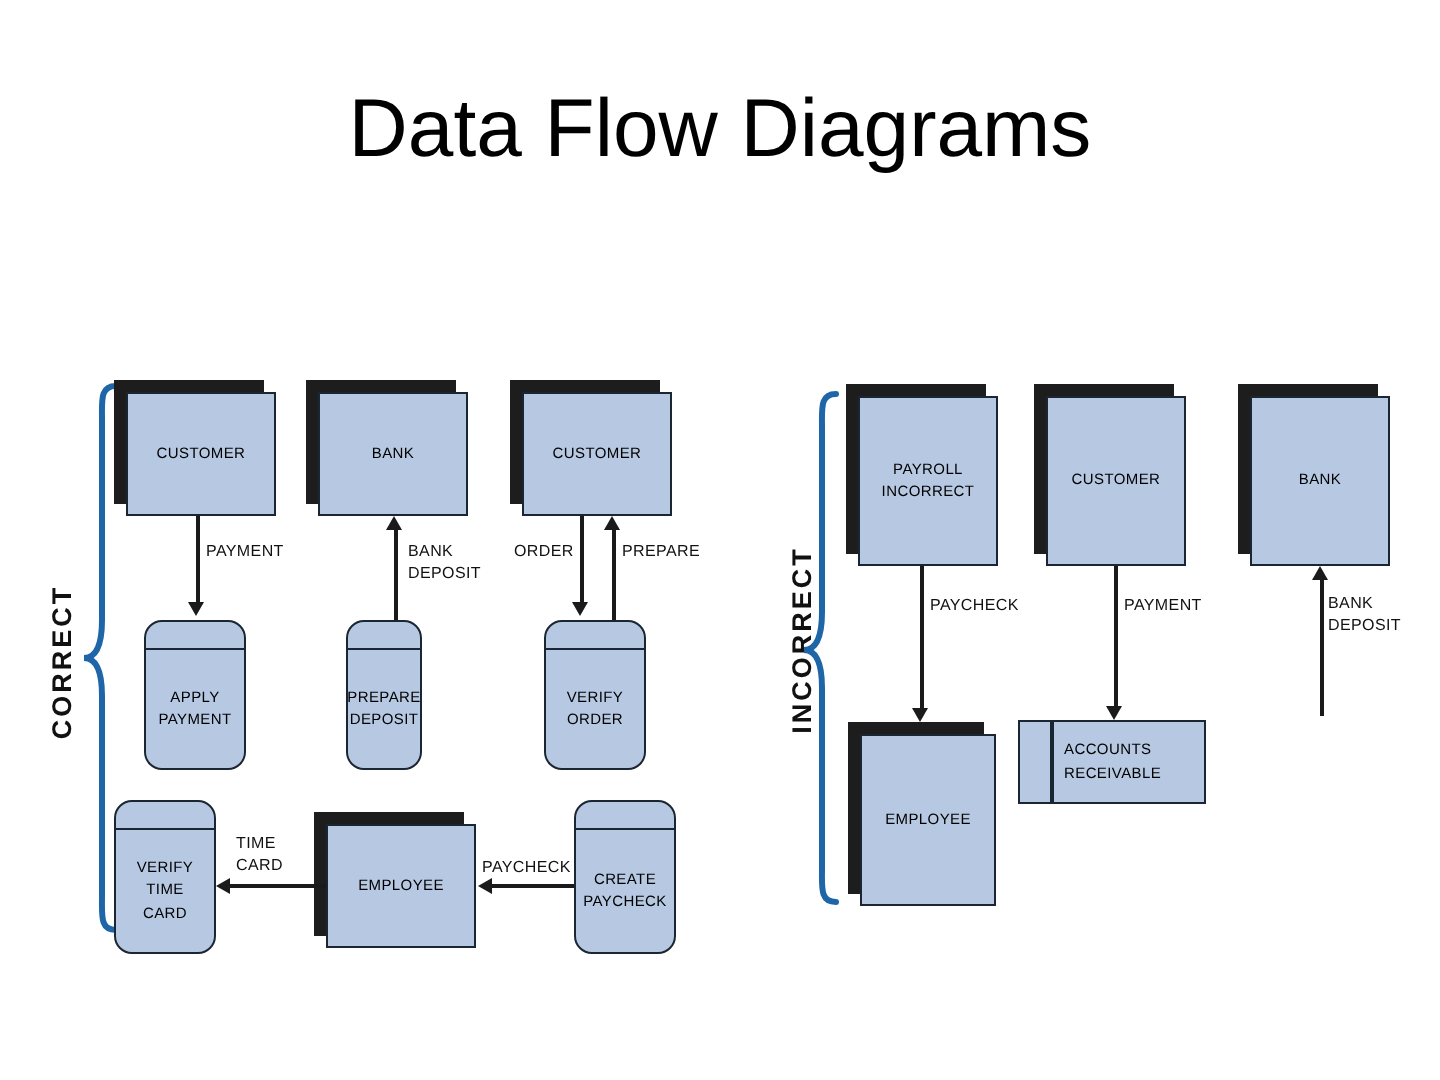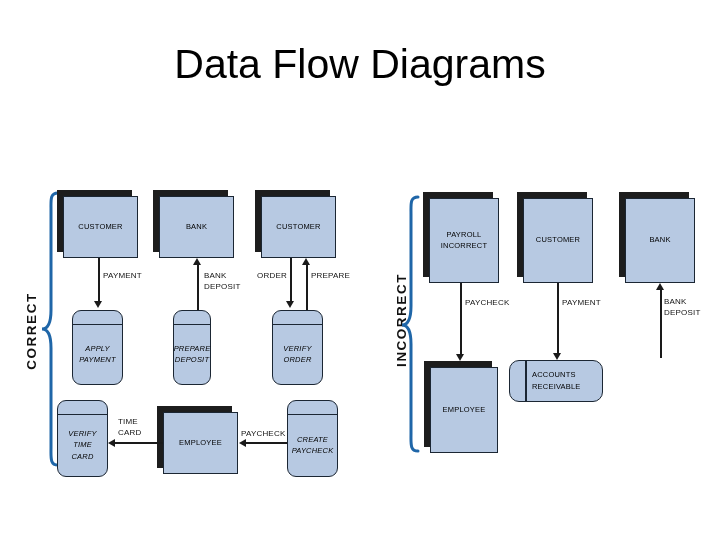--- a/index.html
+++ b/index.html
@@ -21,21 +21,21 @@
   .entity .face{position:absolute;left:6px;top:6px;width:calc(100% - 6px);height:calc(100% - 6px);
          background:var(--fill,#b7c9e2);border:1px solid #1b2633;box-sizing:border-box;
          display:flex;align-items:center;justify-content:center;text-align:center;
          font-size:7.5px;letter-spacing:.2px;white-space:pre-line;line-height:1.35;}
   
   .process{position:absolute;background:var(--fill,#b7c9e2);border:1.5px solid #1b2633;
          border-radius:9px;box-sizing:border-box;}
   .process .band{height:13px;border-bottom:1.5px solid #1b2633;}
   .process .plabel{position:absolute;top:13px;left:0;right:0;bottom:0;display:flex;
          align-items:center;justify-content:center;text-align:center;font-size:7.5px;
-         letter-spacing:.2px;white-space:pre-line;line-height:1.5;font-style:italic;}
+         letter-spacing:.2px;white-space:pre-line;line-height:1.5;}
   
   .dstore{position:absolute;background:var(--fill,#b7c9e2);border:1.5px solid #1b2633;
          box-sizing:border-box;}
   .dstore .vdiv{position:absolute;left:15px;top:0;bottom:0;width:1.5px;background:#1b2633;}
   .dstore .dslabel{position:absolute;left:22px;top:0;bottom:0;display:flex;align-items:center;
          font-size:7.5px;letter-spacing:.2px;white-space:pre-line;line-height:1.55;}
   
   .vline{position:absolute;width:1.5px;background:var(--line,#1a1a1a);}
   .hline{position:absolute;height:1.5px;background:var(--line,#1a1a1a);}
   .ah-down{position:absolute;width:0;height:0;border-left:4px solid transparent;
@@ -148,21 +148,21 @@
   </div>
   <div class="entity" style="left:619px;top:192px;width:76px;height:91px;">
     <div class="shadow"></div>
     <div class="face">BANK</div>
   </div>
   <div class="entity" style="left:424px;top:361px;width:74px;height:92px;">
     <div class="shadow"></div>
     <div class="face">EMPLOYEE</div>
   </div>
 
-  <div class="dstore" style="left:509px;top:360px;width:94px;height:42px;border-radius:10px;">
+  <div class="dstore" style="left:509px;top:360px;width:94px;height:42px;">
     <div class="vdiv"></div>
     <div class="dslabel">ACCOUNTS
 RECEIVABLE</div>
   </div>
 
   <div class="vline" style="left:460px;top:283px;height:71px;"></div>
   <div class="ah-down" style="left:456px;top:354px;"></div>
   <div class="flabel" style="left:465px;top:297px;">PAYCHECK</div>
 
   <div class="vline" style="left:557px;top:283px;height:70px;"></div>

